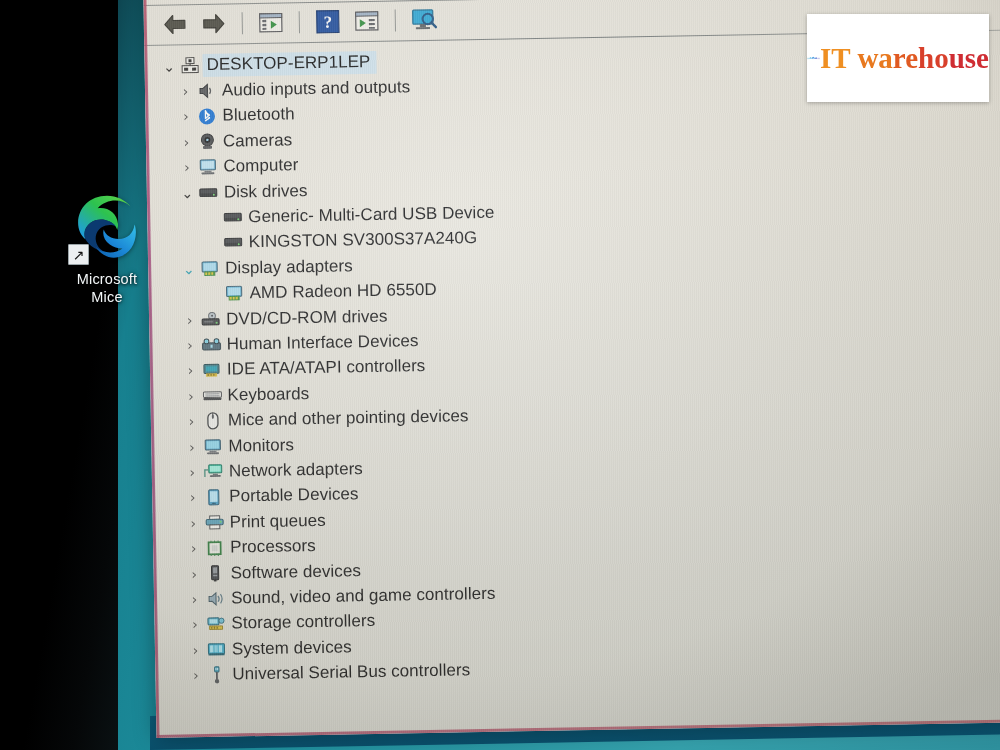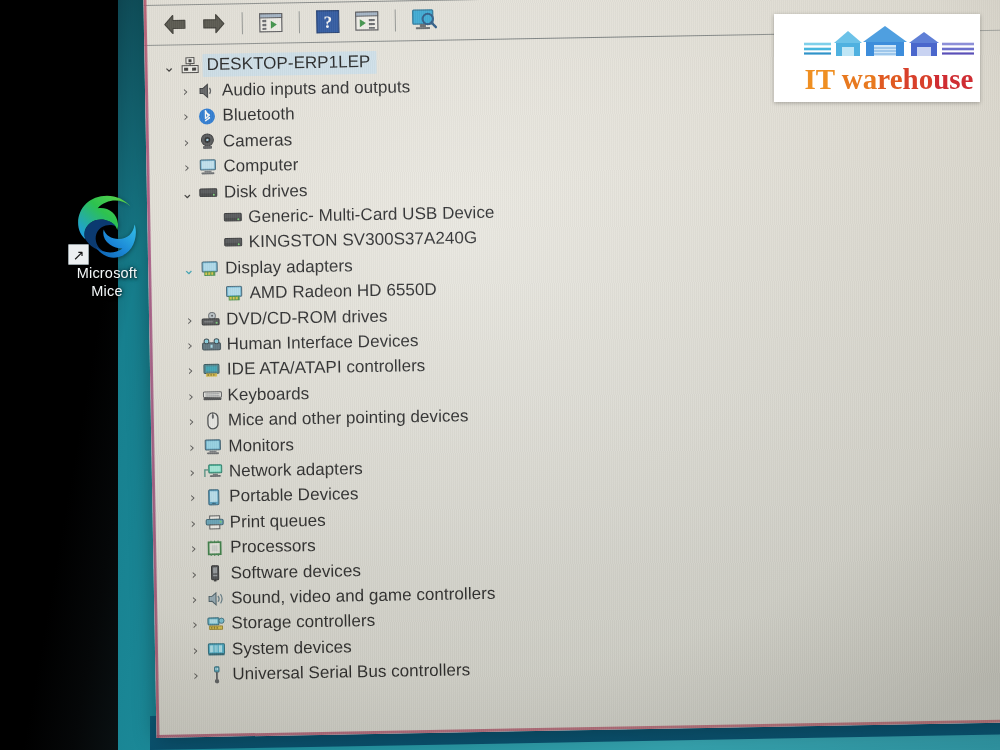--- a/index.html
+++ b/index.html
@@ -34,21 +34,21 @@
   .edge-icon-wrap{position:absolute;left:52px;top:190px;width:110px;height:120px;z-index:4;}
   .edge-glyph{position:relative;width:74px;height:74px;margin:0 auto;}
   .edge-glyph svg{display:block;width:74px;height:74px;filter:drop-shadow(0 1px 2px rgba(0,0,0,.45));}
   .shortcut-badge{
     position:absolute;left:-2px;bottom:-1px;width:19px;height:19px;
     background:#eceff1;border:1px solid #9aa4a8;border-radius:1px;
     display:flex;align-items:center;justify-content:center;
     font-size:14px;color:#111;line-height:1;
   }
   .edge-label{
-    margin-top:1px;text-align:center;color:#f3f7f8;font-size:14.5px;line-height:1.22;
+    margin-top:7px;text-align:center;color:#f3f7f8;font-size:14.5px;line-height:1.22;
     text-shadow:0 1px 3px rgba(0,0,0,.85),0 0 5px rgba(0,0,0,.6);
     font-family:"Liberation Sans",sans-serif;letter-spacing:.2px;
   }
 
   
   .dm-window{
     position:absolute;left:143px;top:-22px;width:880px;height:760px;
     background:linear-gradient(170deg,#e9e7e0 0%,#e7e5dd 30%,#ddddd6 62%,#d3d5cf 88%,#cdd1cc 100%);
     transform:rotate(-1.02deg);
     transform-origin:left top;
@@ -108,25 +108,24 @@
   .nlabel{
     font-size:17px;color:#17181a;font-family:"Liberation Sans",sans-serif;
     padding-left:3px;letter-spacing:.05px;
   }
   .node.selected .nlabel{background:#cfe3ef;padding:1px 6px 2px 4px;border-radius:1px;color:#101214;}
   .depth1{padding-left:16px;}
   .depth2{padding-left:40px;}
 
   
   .watermark{
-    position:absolute;right:20px;top:14px;width:182px;height:88px;background:#fff;
+    position:absolute;right:11px;top:14px;width:182px;height:88px;background:#fff;
     z-index:60;box-shadow:0 1px 4px rgba(0,0,0,.28);
-    display:flex;flex-direction:column;align-items:center;justify-content:center;
+    display:flex;flex-direction:row;align-items:center;justify-content:center;
     overflow:hidden;
-    padding-left:24px;
   }
   .wm-houses{width:176px;height:42px;display:block;}
   .wm-text{
     font-family:"Liberation Serif",serif;font-weight:700;font-size:29px;line-height:1;
     margin-top:1px;white-space:nowrap;
   }
   .wm-text .c1{color:#ef8f22;}
   .wm-text .c2{color:#e8791f;}
   .wm-text .c3{color:#e05a22;}
   .wm-text .c4{color:#d8402b;}

